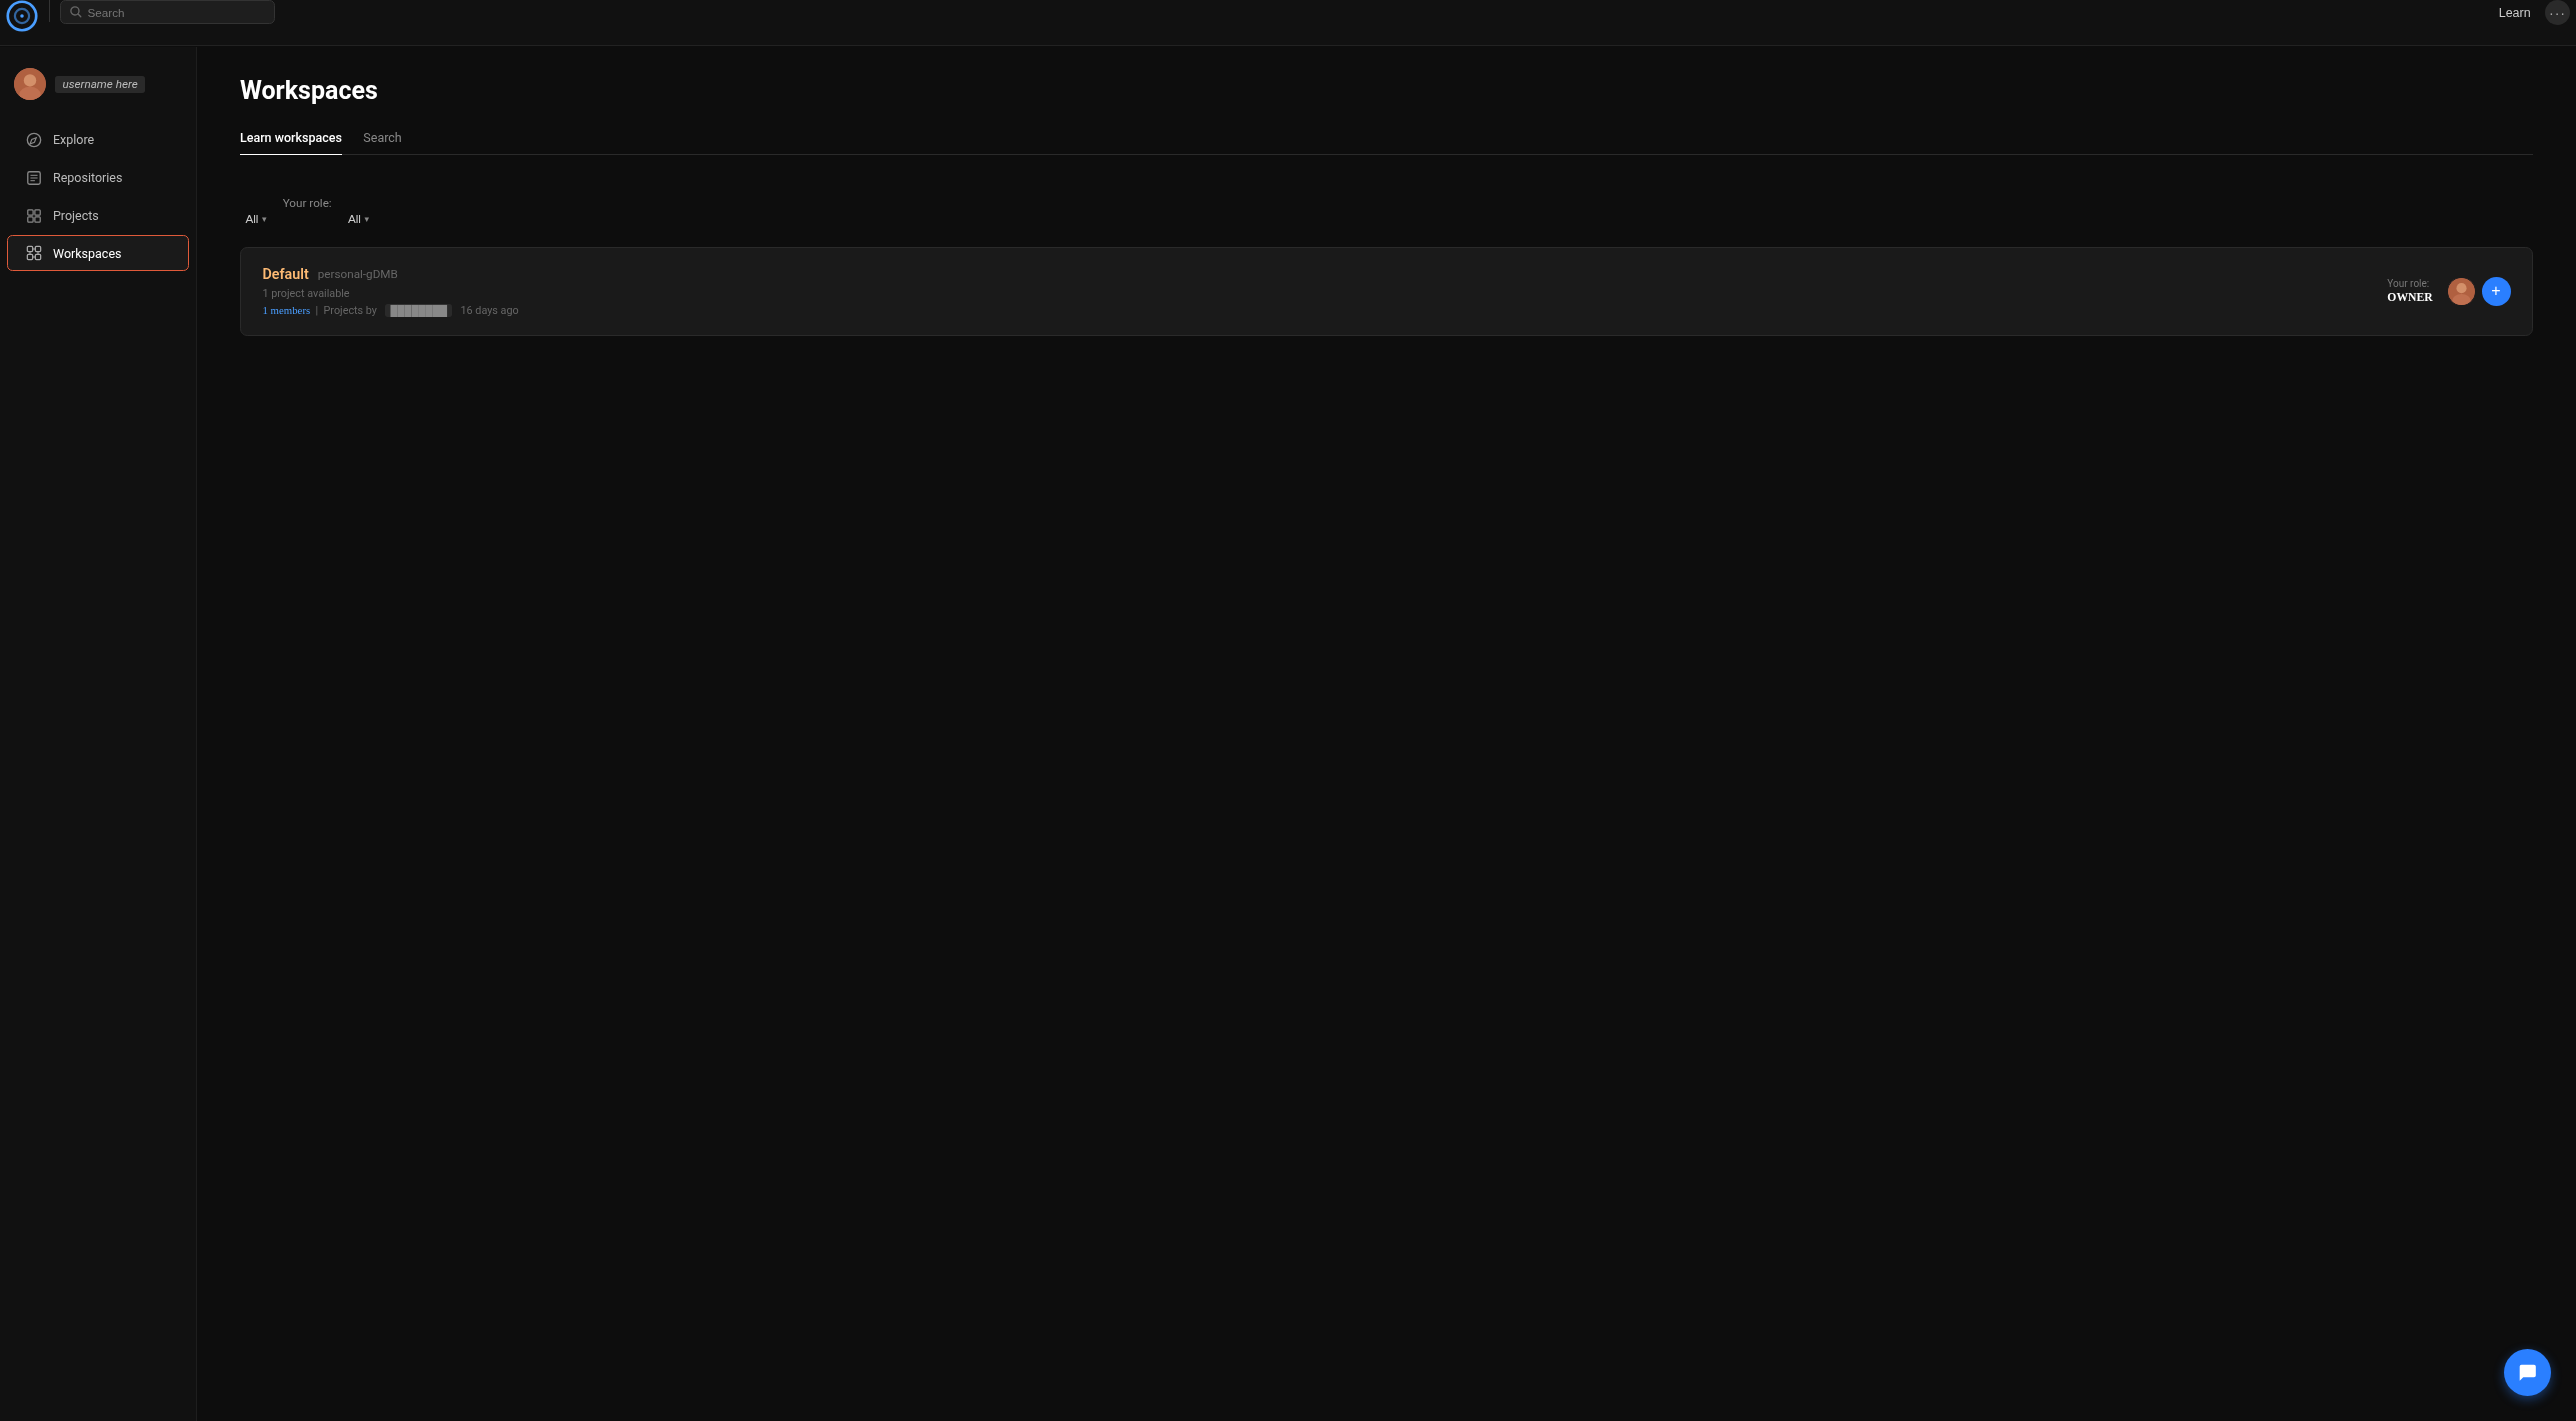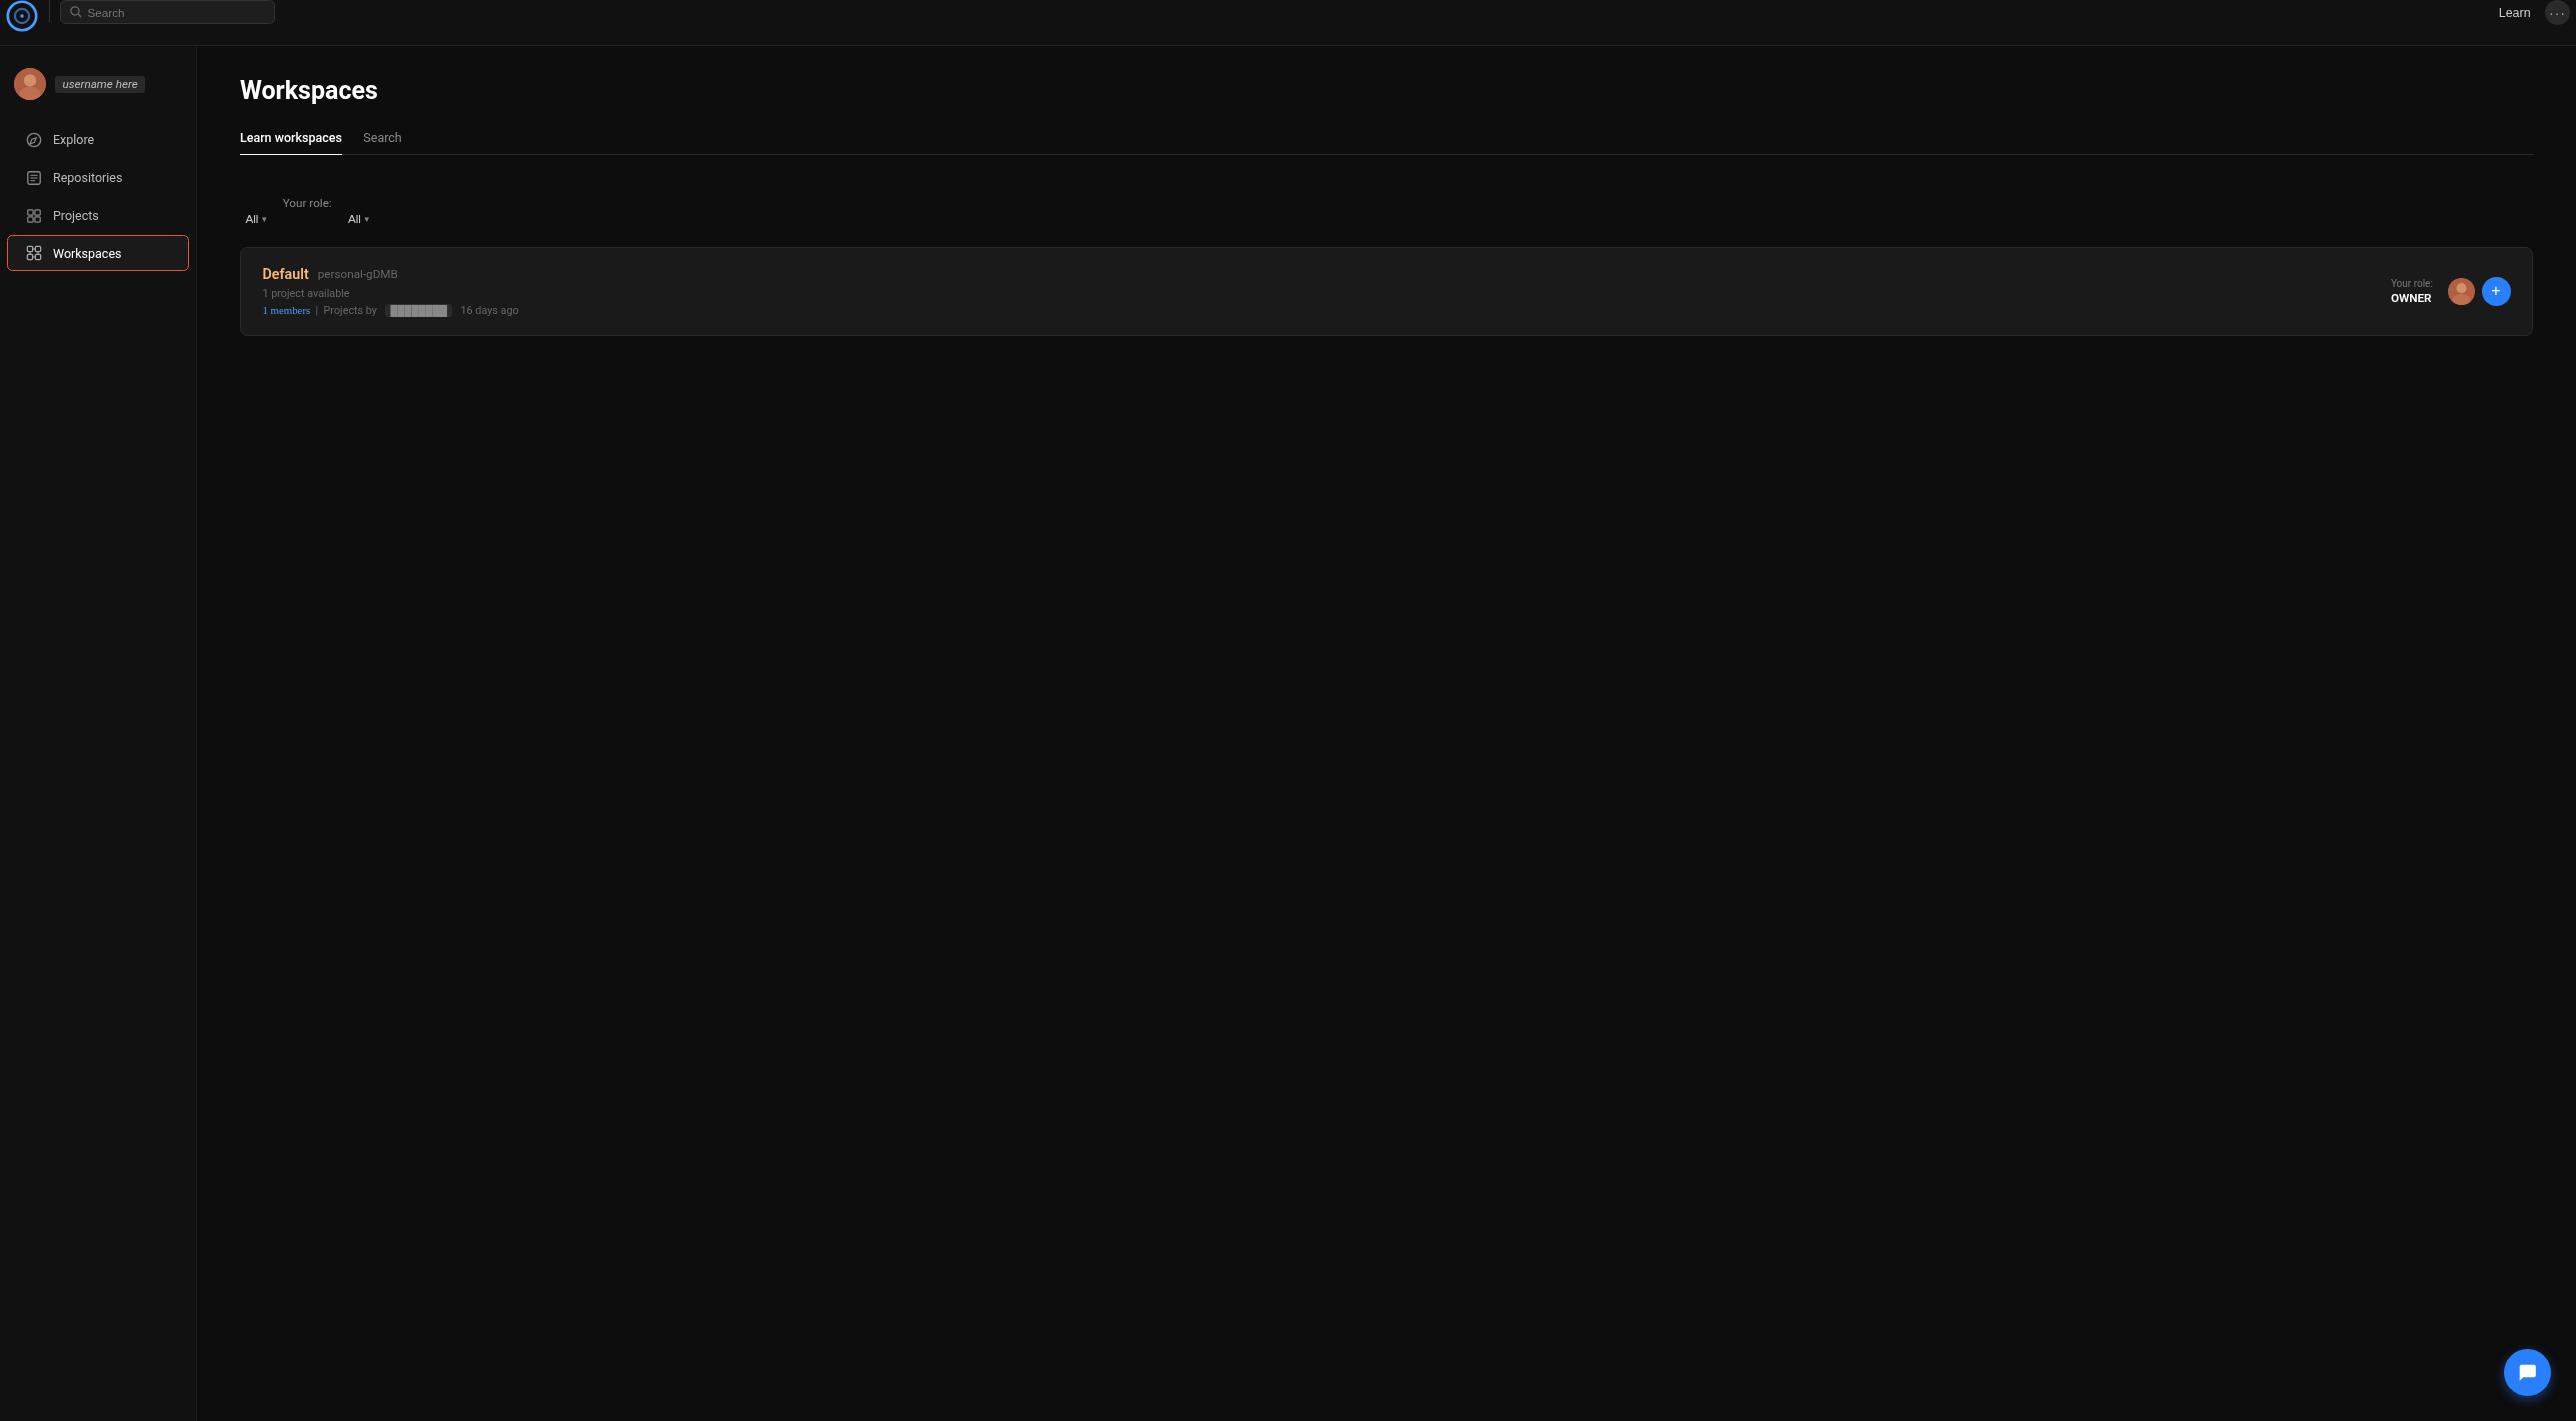--- a/index.html
+++ b/index.html
@@ -309,20 +309,21 @@
     .role-label {
       font-size: 10px;
       color: #777;
       margin-bottom: 1.8px;
     }
 
     .role-value {
       font-size: 11.7px;
       font-weight: 600;
       color: #ffffff;
+      font-family: Liberation Serif, serif;
     }
 
     .members-avatars {
       display: flex;
       align-items: center;
       gap: 5.4px;
     }
 
     .member-avatar {
       width: 29px;

